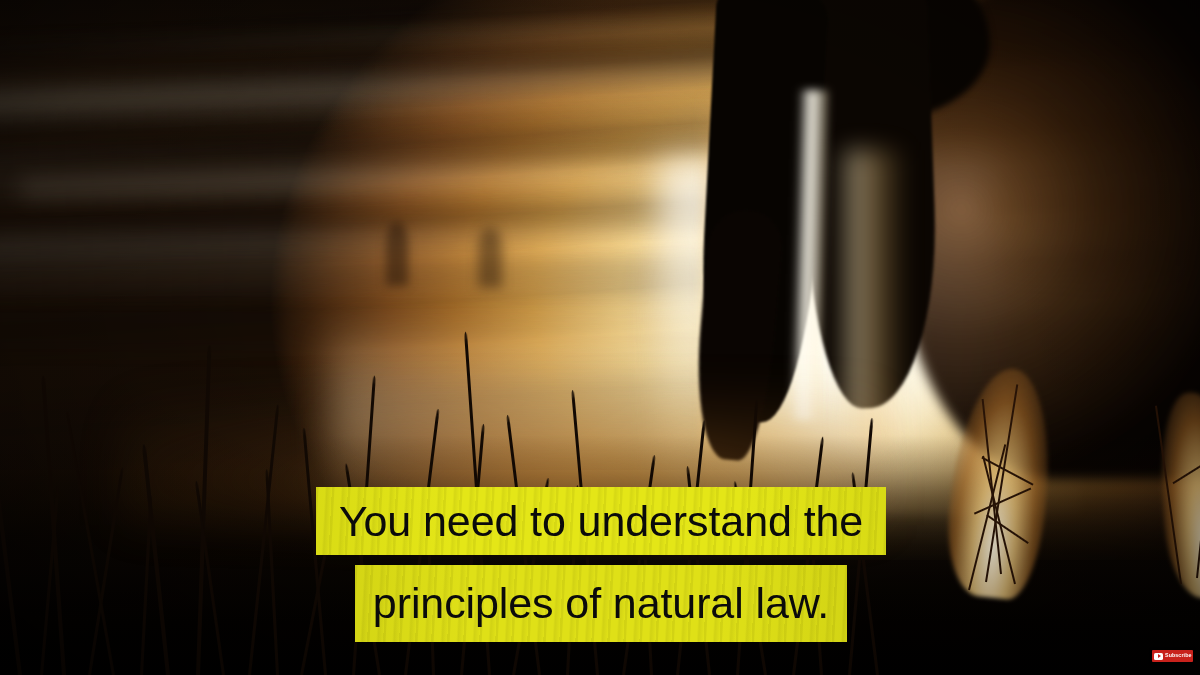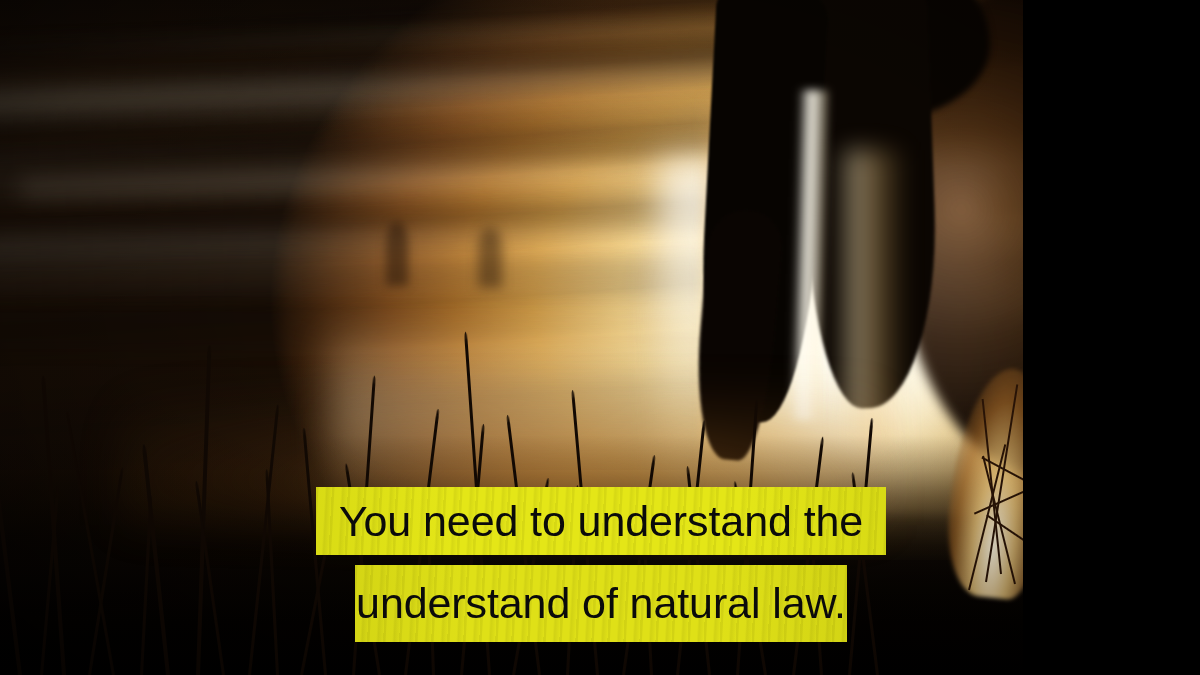--- a/index.html
+++ b/index.html
@@ -6,21 +6,21 @@
   * { margin:0; padding:0; box-sizing:border-box; }
   html, body {
     width:1200px; height:675px;
     background:#000;
     font-family:"Liberation Sans", sans-serif;
     overflow:hidden;
   }
 
   #frame {
     position:relative;
-    width:1023px; height:675px;
+    width:1200px; height:675px;
     background:#000;
     overflow:hidden;
   }
 
   
   .photo {
     position:absolute;
     left:0; top:0; width:1200px; height:675px;
     overflow:hidden;
     background:#0a0603;
@@ -371,21 +371,21 @@
     <div class="vignette"></div>
   </div>
 
   <div class="sub-box" id="sub-line-1">
     <div class="sub-tex"></div>
     <span class="sub-label">You need to understand the</span>
   </div>
 
   <div class="sub-box" id="sub-line-2">
     <div class="sub-tex"></div>
-    <span class="sub-label">understand of natural law.</span>
+    <span class="sub-label">principles of natural law.</span>
   </div>
 
   <div id="subscribe-watermark">
     <span class="yt-glyph">
       <span class="tri"></span>
     </span>
     <span class="sub-word">Subscribe</span>
   </div>
 
 </div>

